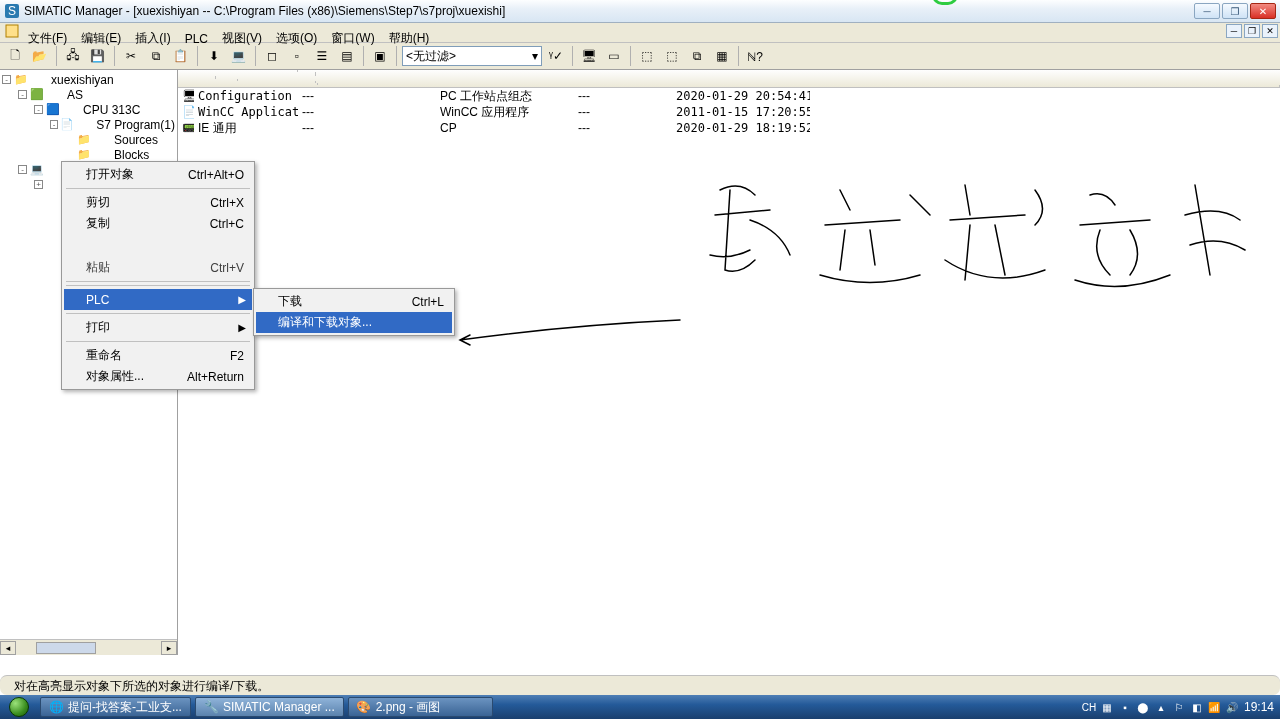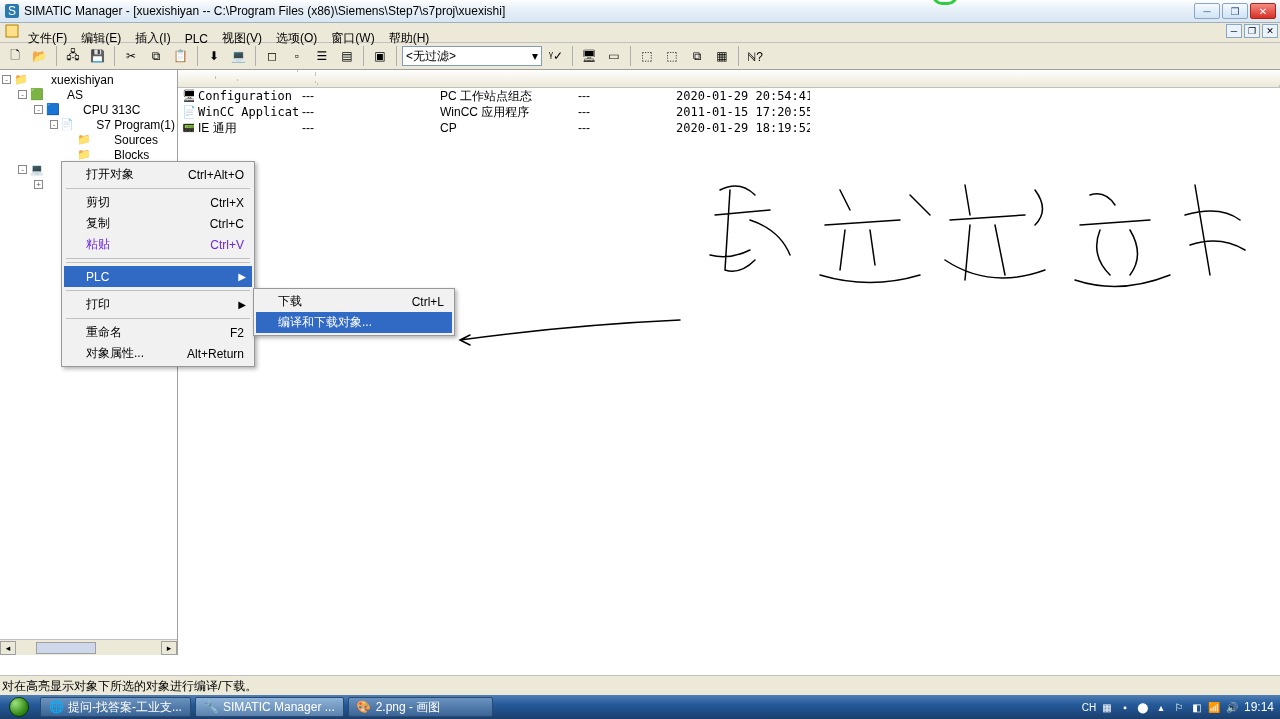--- a/index.html
+++ b/index.html
@@ -37,25 +37,25 @@
   .list { flex:1; background:#fff; position:relative;}
   .listhdr { display:flex; height:18px; background:linear-gradient(#fefefe,#ece9d8); border-bottom:1px solid #c0c0c0;flex-direction:column;}
   .col { border-right:1px solid #c0c0c0; padding:1px 4px; overflow:hidden;}
   .listbody .row{ display:flex; height:16px; align-items:center;}
   .listbody .cell{ padding:0 4px; overflow:hidden; white-space:nowrap;}
   
   .ctxmenu { position:absolute; background:#f1f1f1; border:1px solid #999; box-shadow:2px 2px 4px rgba(0,0,0,.3); padding:2px;}
   .ctxitem { height:21px; display:flex; align-items:center; padding:0 8px 0 22px; position:relative;}
   .ctxitem .shortcut{ margin-left:auto; padding-left:20px;}
   .ctxitem.hover { background:#316ac5; color:#fff;}
-  .ctxitem.disabled{ color:#6d28d9;}
+  .ctxitem.disabled{ color:#404040;margin-top:23px;}
   .ctxsep{ height:1px; background:#c0c0c0; margin:3px 2px;}
   .ctxitem .arrow{ position:absolute; right:6px; font-size:10px;}
   
-  .statusbar { position:absolute; left:0; right:0; bottom:24px; height:20px; background:#ece9d8; border-top:1px solid #c0c0c0; padding:2px 2px;}
+  .statusbar { position:absolute; left:0; right:0; bottom:24px; height:20px; background:#ece9d8; border-top:1px solid #c0c0c0; padding:2px 14px;border-radius:7px;}
   
   .taskbar { position:absolute; left:0; right:0; bottom:0; height:24px; background:linear-gradient(#4f7fb5,#245a99 40%,#1a3f6e); display:flex; align-items:center;}
   .start { width:38px; height:24px; display:flex; align-items:center; justify-content:center;}
   .start-orb{width:20px;height:20px;border-radius:50%;background:radial-gradient(circle at 30% 30%,#9be27a,#3a8e1f 60%,#1a5a0a);border:1px solid #0a3a00;}
   .task { height:20px; margin:0 2px; background:linear-gradient(#6b93c0,#3a6495); border:1px solid #2a4a70; border-radius:2px; color:#fff; display:flex; align-items:center; padding:0 8px; gap:4px; font-size:11px; min-width:145px;}
   .task.active{ background:linear-gradient(#8fb3d9,#5a82ad);}
   .tray { margin-left:auto; display:flex; align-items:center; gap:4px; padding:0 6px; color:#fff; font-size:11px;}
   .tray .ic{width:14px;height:14px;display:flex;align-items:center;justify-content:center;font-size:10px;}
   
   .hand{position:absolute;pointer-events:none;}

